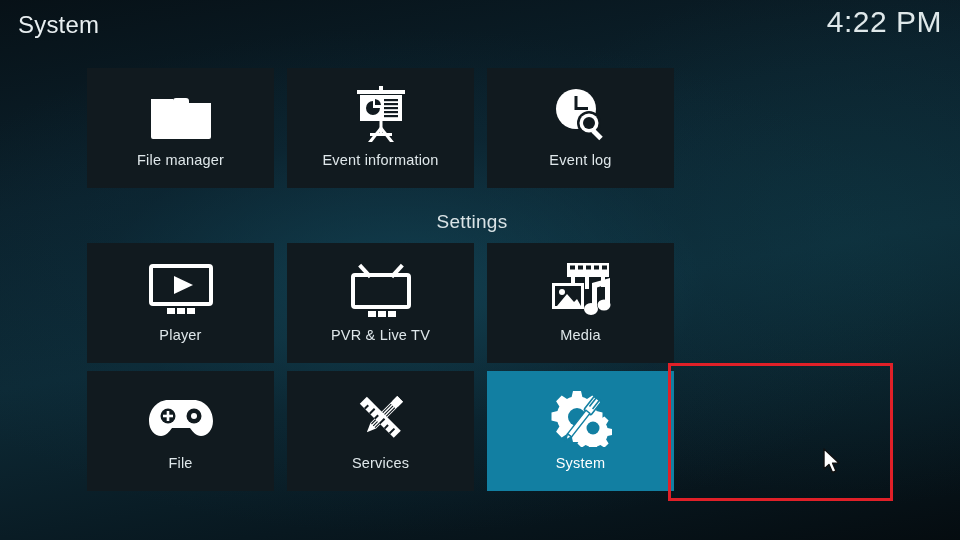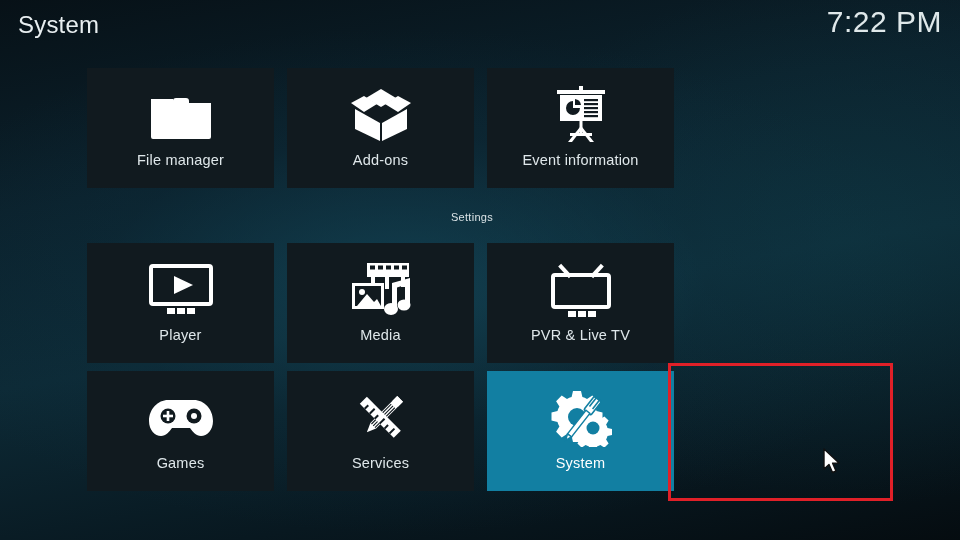--- a/index.html
+++ b/index.html
@@ -94,21 +94,21 @@
     white-space: nowrap;
   }
   .tile.selected .label { color: #ffffff; }
 
   
   #settings-caption {
     position: absolute;
     left: 0; right: 16px;
     top: 211px;
     text-align: center;
-    font-size: 11px;
+    font-size: 19px;
     color: #dae3e6;
     letter-spacing: 0.3px;
   }
 
   
   #annotation-box {
     position: absolute;
     left: 668px;
     top: 363px;
     width: 225px;
@@ -127,47 +127,35 @@
     pointer-events: none;
   }
 </style>
 </head>
 <body>
 
 <div id="screen">
 
   <div id="topbar">
     <div id="page-title">System</div>
-    <div id="clock">7:22 PM</div>
+    <div id="clock">4:22 PM</div>
   </div>
 
   <div class="row" id="row-top">
 
     <div class="tile">
       <span class="icon">
         <svg width="64" height="52" viewBox="0 0 64 52">
           <path fill="#ffffff" d="M2 10 h22 l2 5 h-24 z"></path>
           <path fill="#ffffff" d="M2 14 h22 v-2 a3 3 0 0 1 3 -3 h10 a3 3 0 0 1 3 3 v2 h22 v34 a2 2 0 0 1 -2 2 h-56 a2 2 0 0 1 -2 -2 z"></path>
         </svg>
       </span>
       <span class="label">File manager</span>
     </div>
 
-    <div class="tile">
-      <span class="icon">
-        <svg width="64" height="56" viewBox="0 0 64 56">
-          <path fill="#ffffff" d="M32 2 L47 11 L32 20 L17 11 Z"></path>
-          <path fill="#ffffff" d="M2 16 L15 9 L28 17 L15 25 Z"></path>
-          <path fill="#ffffff" d="M62 16 L49 9 L36 17 L49 25 Z"></path>
-          <path fill="#ffffff" d="M6 22 L31 36 L31 54 L6 42 Z"></path>
-          <path fill="#ffffff" d="M58 22 L33 36 L33 54 L58 42 Z"></path>
-        </svg>
-      </span>
-      <span class="label">Add-ons</span>
-    </div>
 
     <div class="tile">
       <span class="icon">
         <svg width="60" height="58" viewBox="0 0 60 58">
           <rect x="6" y="4" width="48" height="4" fill="#ffffff"></rect>
           <rect x="28" y="0" width="4" height="5" fill="#ffffff"></rect>
           <rect x="9" y="9" width="42" height="26" fill="#ffffff"></rect>
           <path fill="#111a1f" d="M22 15 a7 7 0 1 0 7 7 h-7 z"></path>
           <path fill="#111a1f" d="M24 13 a7 7 0 0 1 6 6 h-6 z"></path>
           <g fill="#111a1f">
@@ -179,37 +167,65 @@
           </g>
           <rect x="28.5" y="35" width="3" height="12" fill="#ffffff"></rect>
           <path fill="#ffffff" d="M29 41 L17 56 L21 56 L31 43 Z"></path>
           <path fill="#ffffff" d="M31 41 L43 56 L39 56 L29 43 Z"></path>
           <rect x="19" y="47" width="22" height="3" fill="#ffffff"></rect>
         </svg>
       </span>
       <span class="label">Event information</span>
     </div>
 
+    <div class="tile">
+      <span class="icon">
+        <svg width="58" height="56" viewBox="0 0 58 56">
+          <circle cx="24" cy="22" r="20" fill="#ffffff"></circle>
+          <rect x="22.5" y="9" width="3" height="14" fill="#111a1f"></rect>
+          <rect x="23" y="20" width="13" height="3" fill="#111a1f"></rect>
+          <circle cx="37" cy="36" r="12" fill="#111a1f"></circle>
+          <circle cx="37" cy="36" r="9.5" fill="#ffffff"></circle>
+          <circle cx="37" cy="36" r="6" fill="#111a1f"></circle>
+          <rect x="43" y="42" width="11" height="5" fill="#ffffff" transform="rotate(45 43 42)"></rect>
+        </svg>
+      </span>
+      <span class="label">Event log</span>
+    </div>
   </div>
 
   <div id="settings-caption">Settings</div>
 
   <div class="row" id="row-mid">
 
     <div class="tile">
       <span class="icon">
         <svg width="66" height="54" viewBox="0 0 66 54">
           <rect x="3" y="3" width="60" height="38" rx="2" fill="none" stroke="#ffffff" stroke-width="4"></rect>
           <path fill="#ffffff" d="M26 13 L45 22 L26 31 Z"></path>
           <rect x="19" y="45" width="8" height="6" fill="#ffffff"></rect>
           <rect x="29" y="45" width="8" height="6" fill="#ffffff"></rect>
           <rect x="39" y="45" width="8" height="6" fill="#ffffff"></rect>
         </svg>
       </span>
       <span class="label">Player</span>
+    </div>
+
+    <div class="tile">
+      <span class="icon">
+        <svg width="66" height="58" viewBox="0 0 66 58">
+          <rect x="15" y="2" width="4" height="16" fill="#ffffff" transform="rotate(-42 17 10)"></rect>
+          <rect x="47" y="2" width="4" height="16" fill="#ffffff" transform="rotate(42 49 10)"></rect>
+          <rect x="5" y="14" width="56" height="32" rx="2" fill="none" stroke="#ffffff" stroke-width="4"></rect>
+          <rect x="20" y="50" width="8" height="6" fill="#ffffff"></rect>
+          <rect x="30" y="50" width="8" height="6" fill="#ffffff"></rect>
+          <rect x="40" y="50" width="8" height="6" fill="#ffffff"></rect>
+        </svg>
+      </span>
+      <span class="label">PVR &amp; Live TV</span>
     </div>
 
     <div class="tile">
       <span class="icon">
         <svg width="64" height="58" viewBox="0 0 64 58">
           <rect x="18" y="2" width="42" height="14" fill="#ffffff"></rect>
           <g fill="#111a1f">
             <rect x="21" y="4.5" width="5" height="4"></rect>
             <rect x="29" y="4.5" width="5" height="4"></rect>
             <rect x="37" y="4.5" width="5" height="4"></rect>
@@ -224,54 +240,40 @@
           <circle cx="13" cy="31" r="3" fill="#ffffff"></circle>
           <path fill="#ffffff" d="M8 45 L18 33 L25 41 L28 38 L32 45 Z"></path>
           <path fill="#ffffff" d="M43 22 L61 17 L61 44 L56 44 L56 24 L48 26.5 L48 48 L43 48 Z"></path>
           <ellipse cx="42" cy="48" rx="7" ry="6" fill="#ffffff"></ellipse>
           <ellipse cx="55" cy="44" rx="6.5" ry="5.5" fill="#ffffff"></ellipse>
         </svg>
       </span>
       <span class="label">Media</span>
     </div>
 
-    <div class="tile">
-      <span class="icon">
-        <svg width="66" height="58" viewBox="0 0 66 58">
-          <rect x="15" y="2" width="4" height="16" fill="#ffffff" transform="rotate(-42 17 10)"></rect>
-          <rect x="47" y="2" width="4" height="16" fill="#ffffff" transform="rotate(42 49 10)"></rect>
-          <rect x="5" y="14" width="56" height="32" rx="2" fill="none" stroke="#ffffff" stroke-width="4"></rect>
-          <rect x="20" y="50" width="8" height="6" fill="#ffffff"></rect>
-          <rect x="30" y="50" width="8" height="6" fill="#ffffff"></rect>
-          <rect x="40" y="50" width="8" height="6" fill="#ffffff"></rect>
-        </svg>
-      </span>
-      <span class="label">PVR &amp; Live TV</span>
-    </div>
-
   </div>
 
   <div class="row" id="row-bottom">
 
     <div class="tile">
       <span class="icon">
         <svg width="68" height="48" viewBox="0 0 68 48">
           <path fill="#ffffff" d="M21 6 h26 c10 0 19 9 19 21 c0 9 -6 15 -12 15 c-5 0 -8 -4 -11 -8 h-18 c-3 4 -6 8 -11 8 c-6 0 -12 -6 -12 -15 c0 -12 9 -21 19 -21 z"></path>
           <g fill="#111a1f">
             <circle cx="21" cy="22" r="7.5"></circle>
             <circle cx="47" cy="22" r="7.5"></circle>
           </g>
           <g fill="#ffffff">
             <rect x="19.7" y="17" width="2.6" height="10"></rect>
             <rect x="16" y="20.7" width="10" height="2.6"></rect>
             <circle cx="47" cy="22" r="3"></circle>
           </g>
         </svg>
       </span>
-      <span class="label">Games</span>
+      <span class="label">File</span>
     </div>
 
     <div class="tile">
       <span class="icon">
         <svg width="60" height="58" viewBox="0 0 60 58">
           <g transform="rotate(45 30 29)">
             <path fill="#ffffff" d="M26 2 h8 v38 l-4 9 l-4 -9 z"></path>
             <rect x="26" y="2" width="8" height="7" fill="#ffffff"></rect>
             <g stroke="#111a1f" stroke-width="1.1">
               <line x1="27.5" y1="12" x2="27.5" y2="40"></line>

